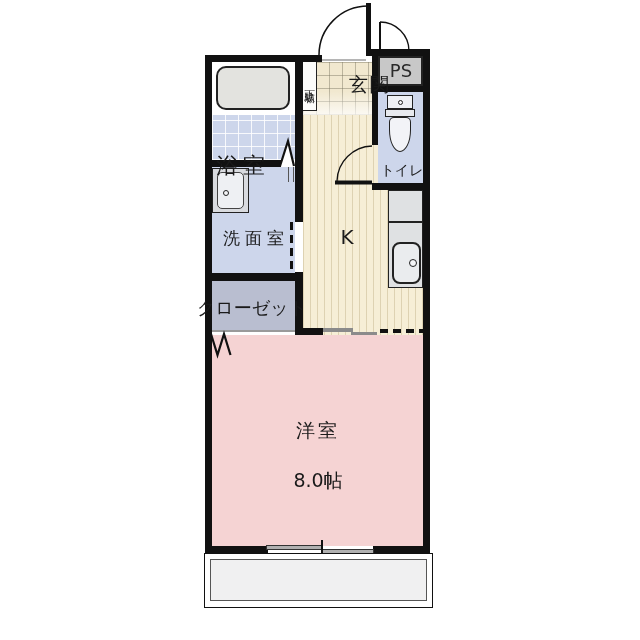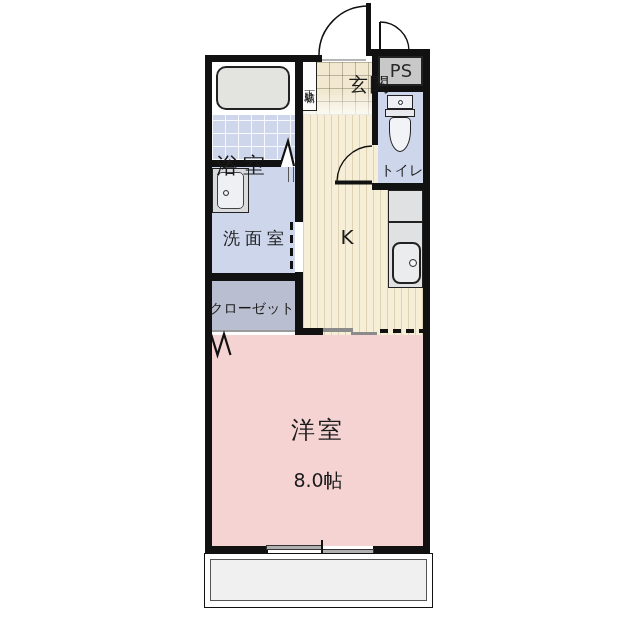--- a/index.html
+++ b/index.html
@@ -131,17 +131,17 @@
     <polyline points="211,334 217.5,355 224,334 230.5,355" fill="none" stroke="#111" stroke-width="2.2"></polyline>
   </svg>
 
   <div class="label" style="left:346px;top:84px;font-size:19px;letter-spacing:2px;margin-left:24px;">玄関</div>
   <div class="label vtext" style="left:310px;top:84px;font-size:10.5px;letter-spacing:1px;">下駄箱</div>
   <div class="label" style="left:401px;top:71px;font-size:18px;color:#2a2a2a;">PS</div>
   <div class="label" style="left:402px;top:170px;font-size:14px;">トイレ</div>
   <div class="label" style="left:243px;top:120px;font-size:22px;letter-spacing:5px;margin-top:46px;">浴室</div>
   <div class="label" style="left:256px;top:238px;font-size:17px;letter-spacing:5px;">洗面室</div>
   <div class="label" style="left:347px;top:237px;font-size:20px;">K</div>
-  <div class="label" style="left:252px;top:308px;font-size:14px;">クローゼット</div>
-  <div class="label" style="left:318px;top:430px;font-size:24px;letter-spacing:3px;">洋室</div>
+  <div class="label" style="left:252px;top:308px;font-size:18px;">クローゼット</div>
+  <div class="label" style="left:318px;top:430px;font-size:19px;letter-spacing:3px;">洋室</div>
   <div class="label" style="left:318px;top:480px;font-size:19px;">8.0帖</div>
 
 </div>
 
 </body></html>

